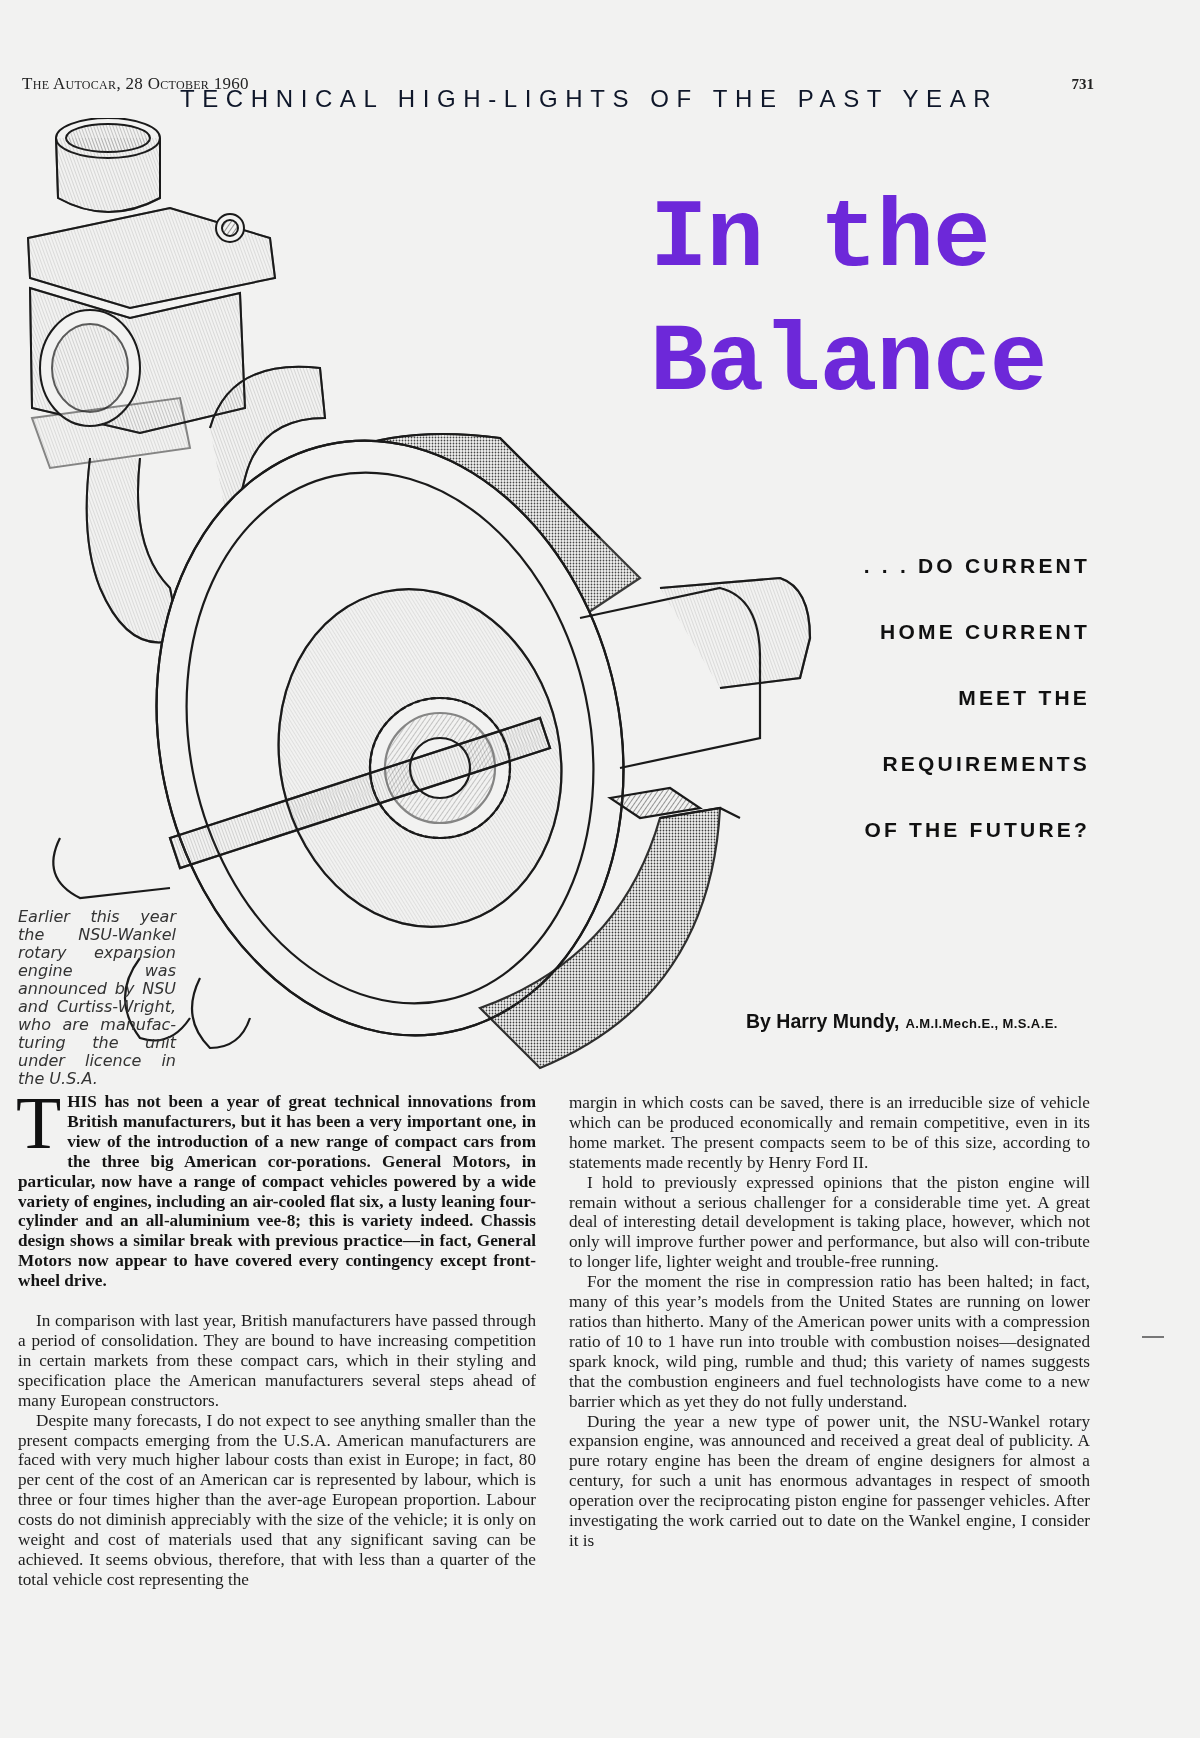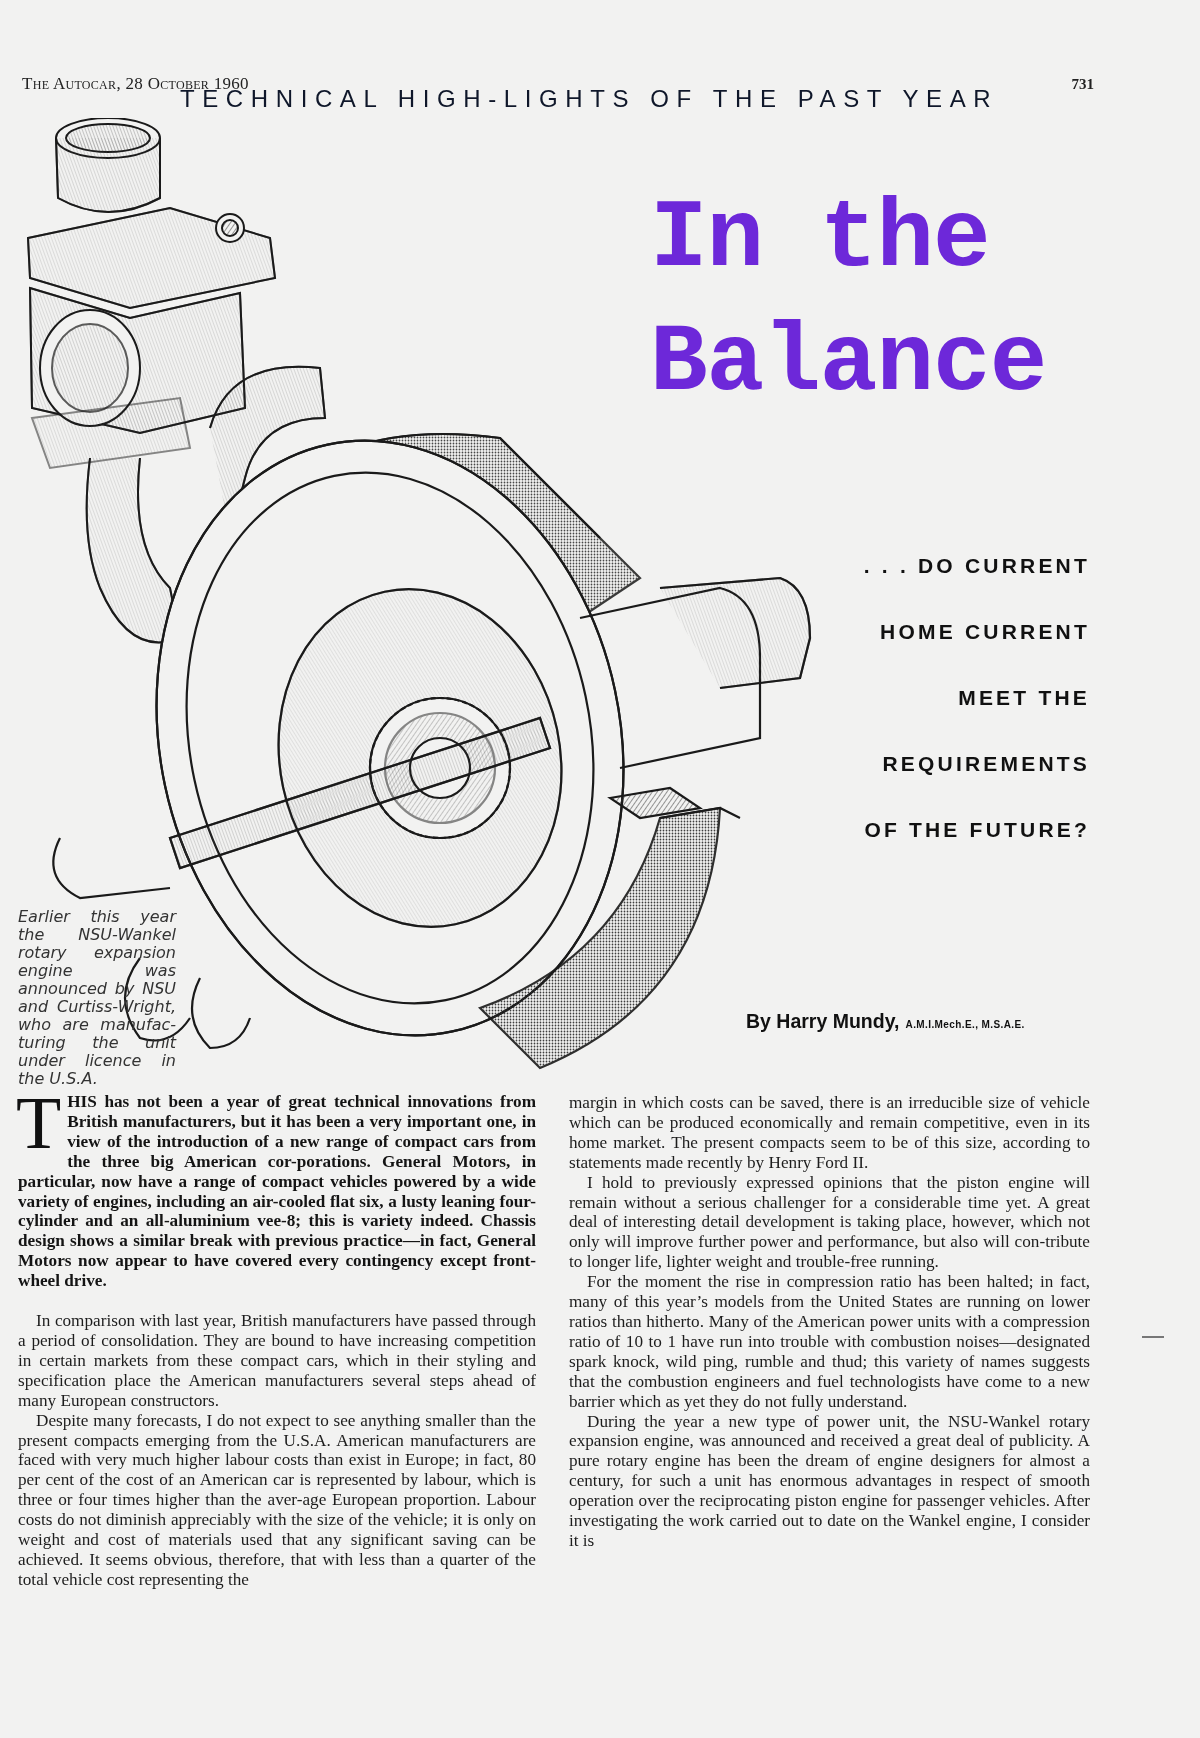--- a/index.html
+++ b/index.html
@@ -36,21 +36,21 @@
   .caption {
     position: absolute; left: 18px; top: 908px; width: 158px;
     font-family: "DejaVu Sans", sans-serif; font-style: italic;
     font-size: 16px; line-height: 18px; color: #333; text-align: justify;
   }
   .byline {
     position: absolute; left: 746px; top: 1010px;
     font-family: "Liberation Sans", sans-serif; font-weight: bold;
     font-size: 19.5px; color: #111; white-space: nowrap;
   }
-  .byline .quals { font-size: 10px; letter-spacing: 0.4px; margin-left: 6px; }
+  .byline .quals { font-size: 13px; letter-spacing: 0.4px; margin-left: 6px; }
   .illustration { position: absolute; left: 20px; top: 118px; width: 820px; height: 970px; }
   .col {
     position: absolute; top: 1092px; width: 518px;
     font-family: "Liberation Serif", serif; font-size: 17.2px; line-height: 19.9px;
     text-align: justify; color: #1d1d1d; hyphens: manual;
   }
   .col.left { left: 18px; }
   .col.right { left: 569px; top: 1093px; width: 521px; }
   .col p { margin: 0; text-indent: 18px; }
   .col p.noindent { text-indent: 0; }

